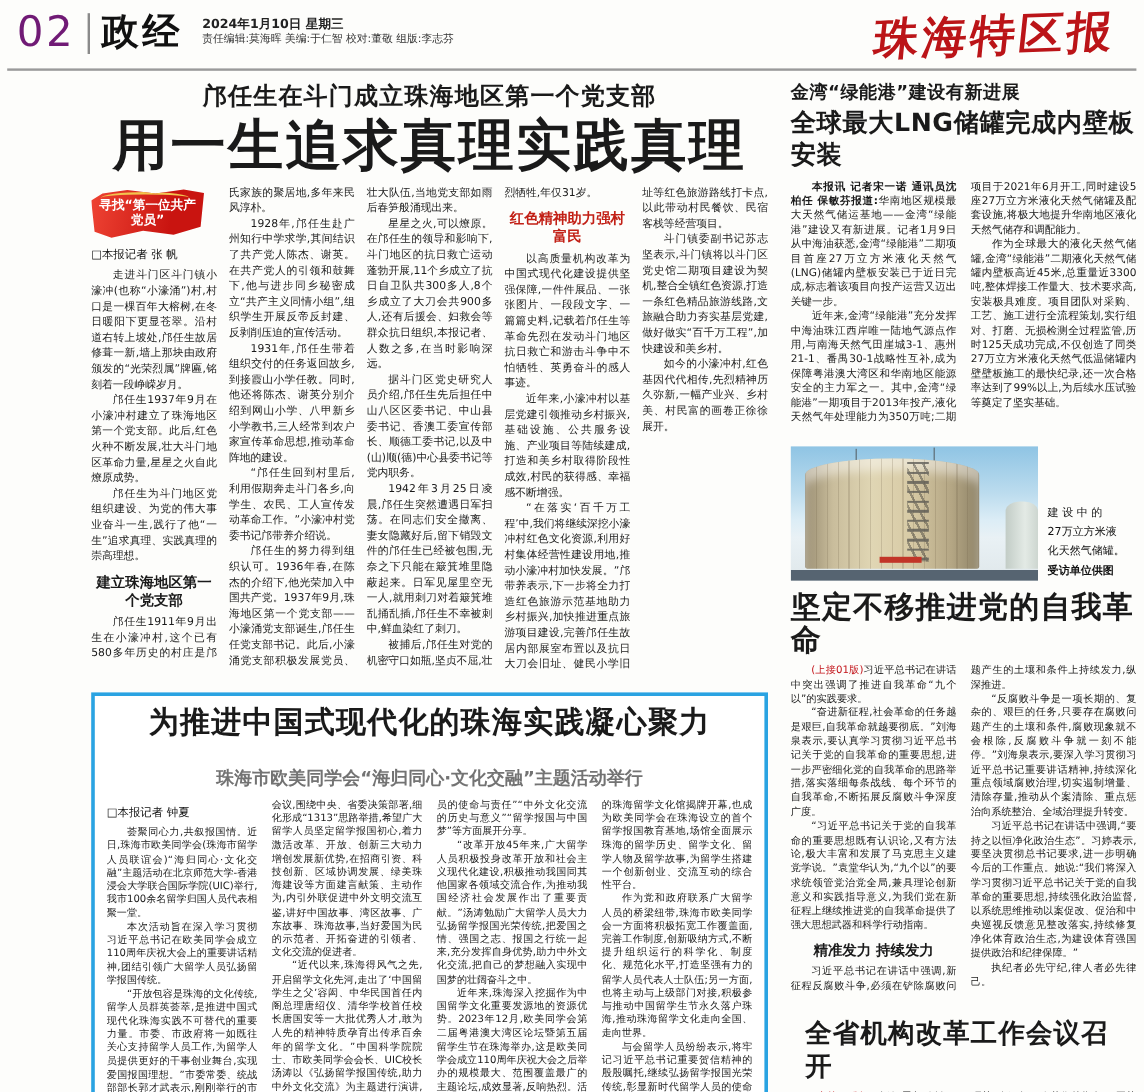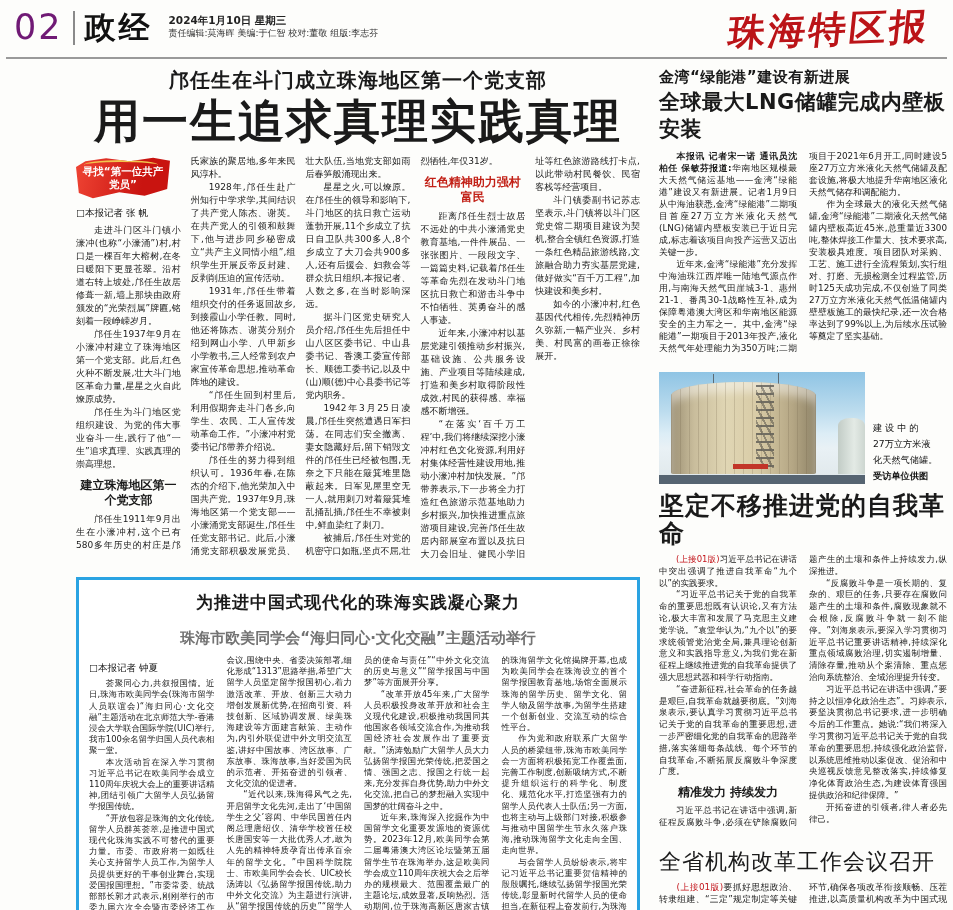--- a/index.html
+++ b/index.html
@@ -45,21 +45,21 @@
     display:flex;align-items:center;justify-content:center;text-align:center;line-height:13px;padding:2px 4px;box-sizing:border-box;}
   .flag::before{content:"";position:absolute;top:3px;left:8px;right:12px;height:8px;
     border-top:2px solid #f2c44e;border-radius:50%;}
   .byline{font-size:9.5px;color:#111;margin:7px 0 5px;text-indent:0;}
   .inline-sub{font-size:12px;font-weight:bold;text-align:center;margin:7px 4px 5px;line-height:15px;}
   .inline-sub.red{color:#c22016;}
 
   
   .boxed{border:3px solid #2aa3e2;margin-top:8px;height:336px;box-sizing:border-box;
     padding:5px 10px 8px;background:#fff;}
-  .boxed-headline{text-align:center;font-size:17px;line-height:30px;font-weight:bold;margin:2px 0 11px;letter-spacing:1px;}
+  .boxed-headline{text-align:center;font-size:25px;line-height:30px;font-weight:bold;margin:2px 0 21px;letter-spacing:1px;}
   .boxed-deck{text-align:center;font-size:15px;line-height:20px;font-weight:bold;color:#737373;margin:0 0 7px;}
   .boxed-body{column-count:4;column-gap:12px;column-fill:auto;height:262px;overflow:hidden;
     font-size:8.4px;line-height:11.2px;}
 
   
   .rt-kicker{font-size:15px;font-weight:bold;line-height:20px;margin:2px 0 2px;letter-spacing:0.5px;}
   .rt-headline{font-size:21px;line-height:27px;font-weight:bold;margin:0 0 7px;letter-spacing:0.5px;}
   .lng-body{column-count:2;column-gap:12px;column-fill:auto;height:214px;overflow:hidden;
     font-size:8.8px;line-height:12px;}
   .lead-in{font-weight:bold;}
@@ -87,21 +87,21 @@
   .caption{width:74px;flex:0 0 74px;padding-left:8px;box-sizing:content-box;
     display:flex;flex-direction:column;justify-content:flex-end;
     font-size:9.2px;line-height:16px;color:#111;text-align:justify;}
   .caption .credit{font-weight:bold;}
 
   .reform-headline{font-size:25px;line-height:28px;font-weight:bold;margin:4px 0 6px;letter-spacing:1px;}
   .reform-body{column-count:2;column-gap:12px;column-fill:auto;height:288px;overflow:hidden;
     font-size:8.5px;line-height:11.8px;}
   .red{color:#c3161c;}
 
-  .meeting-headline{font-size:22px;line-height:28px;font-weight:normal;margin:6px 0 5px;letter-spacing:1px;}
+  .meeting-headline{font-size:22px;line-height:28px;font-weight:bold;margin:6px 12px 5px;letter-spacing:1px;}
   .meeting-body{column-count:2;column-gap:12px;column-fill:auto;height:30px;overflow:hidden;
     font-size:8.8px;line-height:12px;}
 </style>
 </head>
 <body>
 
 <div class="page">
 
   <div class="masthead-bar">
     <div class="page-num">02</div>
@@ -140,21 +140,21 @@
           <p>1931年,邝任生带着组织交付的任务返回故乡,到接霞山小学任教。同时,他还将陈杰、谢英分别介绍到网山小学、八甲新乡小学教书,三人经常到农户家宣传革命思想,推动革命阵地的建设。</p>
           <p>“邝任生回到村里后,利用假期奔走斗门各乡,向学生、农民、工人宣传发动革命工作。”小濠冲村党委书记邝带养介绍说。</p>
           <p>邝任生的努力得到组织认可。1936年春,在陈杰的介绍下,他光荣加入中国共产党。1937年9月,珠海地区第一个党支部——小濠涌党支部诞生,邝任生任党支部书记。此后,小濠涌党支部积极发展党员、壮大队伍,当地党支部如雨后春笋般涌现出来。</p>
           <p>星星之火,可以燎原。在邝任生的领导和影响下,斗门地区的抗日救亡运动蓬勃开展,11个乡成立了抗日自卫队共300多人,8个乡成立了大刀会共900多人,还有后援会、妇救会等群众抗日组织,本报记者、人数之多,在当时影响深远。</p>
           <p>据斗门区党史研究人员介绍,邝任生先后担任中山八区区委书记、中山县委书记、香澳工委宣传部长、顺德工委书记,以及中(山)顺(德)中心县委书记等党内职务。</p>
           <p>1942年3月25日凌晨,邝任生突然遭遇日军扫荡。在同志们安全撤离、妻女隐藏好后,留下销毁文件的邝任生已经被包围,无奈之下只能在簸箕堆里隐蔽起来。日军见屋里空无一人,就用刺刀对着簸箕堆乱捅乱插,邝任生不幸被刺中,鲜血染红了刺刀。</p>
           <p>被捕后,邝任生对党的机密守口如瓶,坚贞不屈,壮烈牺牲,年仅31岁。</p>
 
           <h3 class="inline-sub red">红色精神助力强村富民</h3>
 
-          <p>距离邝任生烈士故居不远处的中共小濠涌党史教育基地,一件件展品、一张张图片、一段段文字、一篇篇史料,记载着邝任生等革命先烈在发动斗门地区抗日救亡和游击斗争中不怕牺牲、英勇奋斗的感人事迹。</p>
+          <p>以高质量机构改革为中国式现代化建设提供坚强保障,一件件展品、一张张图片、一段段文字、一篇篇史料,记载着邝任生等革命先烈在发动斗门地区抗日救亡和游击斗争中不怕牺牲、英勇奋斗的感人事迹。</p>
           <p>近年来,小濠冲村以基层党建引领推动乡村振兴,基础设施、公共服务设施、产业项目等陆续建成,打造和美乡村取得阶段性成效,村民的获得感、幸福感不断增强。</p>
           <p>“在落实‘百千万工程’中,我们将继续深挖小濠冲村红色文化资源,利用好村集体经营性建设用地,推动小濠冲村加快发展。”邝带养表示,下一步将全力打造红色旅游示范基地助力乡村振兴,加快推进重点旅游项目建设,完善邝任生故居内部展室布置以及抗日大刀会旧址、健民小学旧址等红色旅游路线打卡点,以此带动村民餐饮、民宿客栈等经营项目。</p>
           <p>斗门镇委副书记苏志坚表示,斗门镇将以斗门区党史馆二期项目建设为契机,整合全镇红色资源,打造一条红色精品旅游线路,文旅融合助力夯实基层党建,做好做实“百千万工程”,加快建设和美乡村。</p>
           <p>如今的小濠冲村,红色基因代代相传,先烈精神历久弥新,一幅产业兴、乡村美、村民富的画卷正徐徐展开。</p>
         </div>
       </article>
 
       <article class="boxed">
         <h2 class="boxed-headline">为推进中国式现代化的珠海实践凝心聚力</h2>
         <div class="boxed-deck">珠海市欧美同学会“海归同心·文化交融”主题活动举行</div>
@@ -202,27 +202,27 @@
           <div>27万立方米液</div>
           <div>化天然气储罐。</div>
           <div class="credit">受访单位供图</div>
         </figcaption>
       </figure>
 
       <article>
         <h2 class="reform-headline">坚定不移推进党的自我革命</h2>
         <div class="reform-body justify">
           <p><span class="red">(上接01版)</span><span>习近平总书记在讲话中突出强调了推进自我革命“九个以”的实践要求。</span></p>
+          <p>“奋进新征程,社会革命的任务越是艰巨,自我革命就越要彻底。”刘海泉表示,要认真学习贯彻习近平总书记关于党的自我革命的重要思想,进一步严密细化党的自我革命的思路举措,落实落细每条战线、每个环节的自我革命,不断拓展反腐败斗争深度广度。</p>
           <p>“习近平总书记关于党的自我革命的重要思想既有认识论,又有方法论,极大丰富和发展了马克思主义建党学说。”袁堂华认为,“九个以”的要求统领管党治党全局,兼具理论创新意义和实践指导意义,为我们党在新征程上继续推进党的自我革命提供了强大思想武器和科学行动指南。</p>
-          <p>“奋进新征程,社会革命的任务越是艰巨,自我革命就越要彻底。”刘海泉表示,要认真学习贯彻习近平总书记关于党的自我革命的重要思想,进一步严密细化党的自我革命的思路举措,落实落细每条战线、每个环节的自我革命,不断拓展反腐败斗争深度广度。</p>
           <h3 class="inline-sub">精准发力 持续发力</h3>
           <p>习近平总书记在讲话中强调,新征程反腐败斗争,必须在铲除腐败问题产生的土壤和条件上持续发力,纵深推进。</p>
           <p>“反腐败斗争是一项长期的、复杂的、艰巨的任务,只要存在腐败问题产生的土壤和条件,腐败现象就不会根除,反腐败斗争就一刻不能停。”刘海泉表示,要深入学习贯彻习近平总书记重要讲话精神,持续深化重点领域腐败治理,切实遏制增量、清除存量,推动从个案清除、重点惩治向系统整治、全域治理提升转变。</p>
           <p>习近平总书记在讲话中强调,“要持之以恒净化政治生态”。习婷表示,要坚决贯彻总书记要求,进一步明确今后的工作重点。她说:“我们将深入学习贯彻习近平总书记关于党的自我革命的重要思想,持续强化政治监督,以系统思维推动以案促改、促治和中央巡视反馈意见整改落实,持续修复净化体育政治生态,为建设体育强国提供政治和纪律保障。”</p>
-          <p>开拓奋进的引领者,律人者必先律己。</p>
+          <p>执纪者必先守纪,律人者必先律己。</p>
 
         </div>
       </article>
 
       <article>
         <h2 class="meeting-headline">全省机构改革工作会议召开</h2>
         <div class="meeting-body justify">
           <p><span class="red">(上接01版)</span><span>要抓好思想政治、转隶组建、“三定”规定制定等关键环节,确保各项改革衔接顺畅、压茬推进,以高质量机构改革为中国式现代化建设提供坚强保障。</span></p>
 
         </div>

